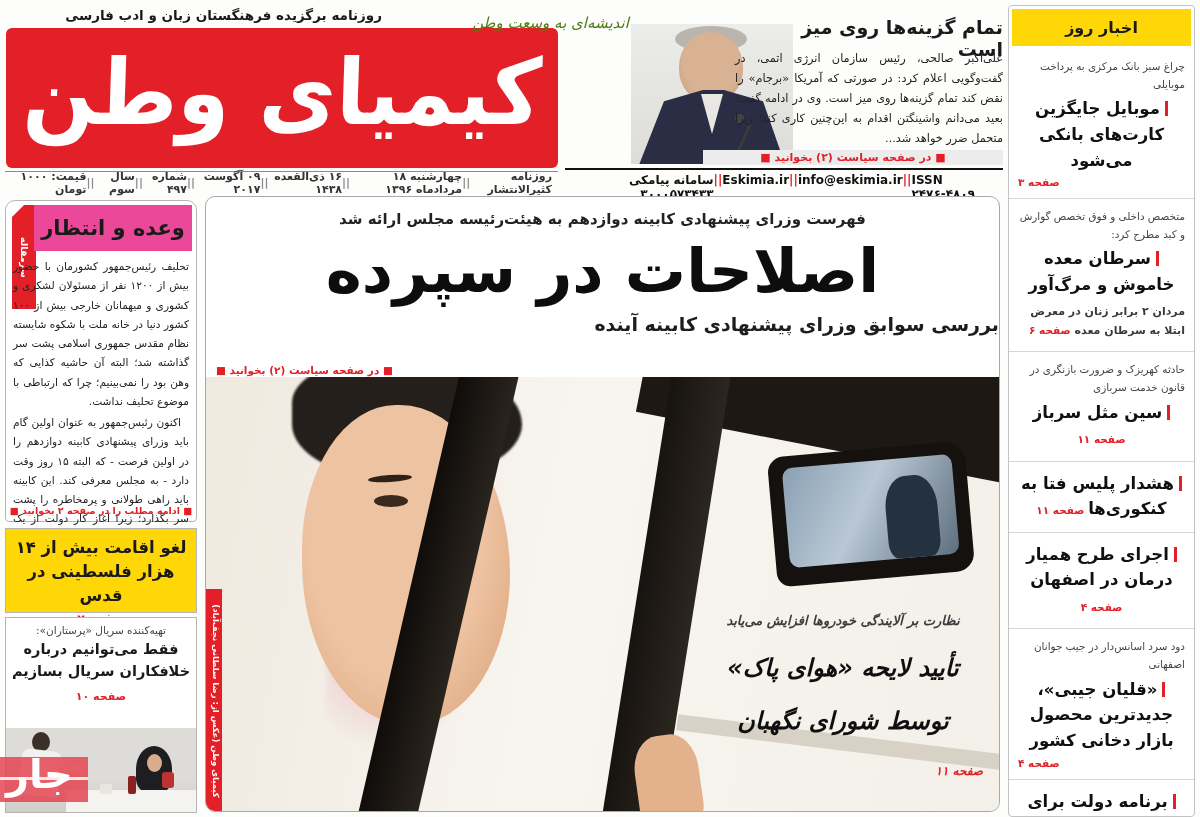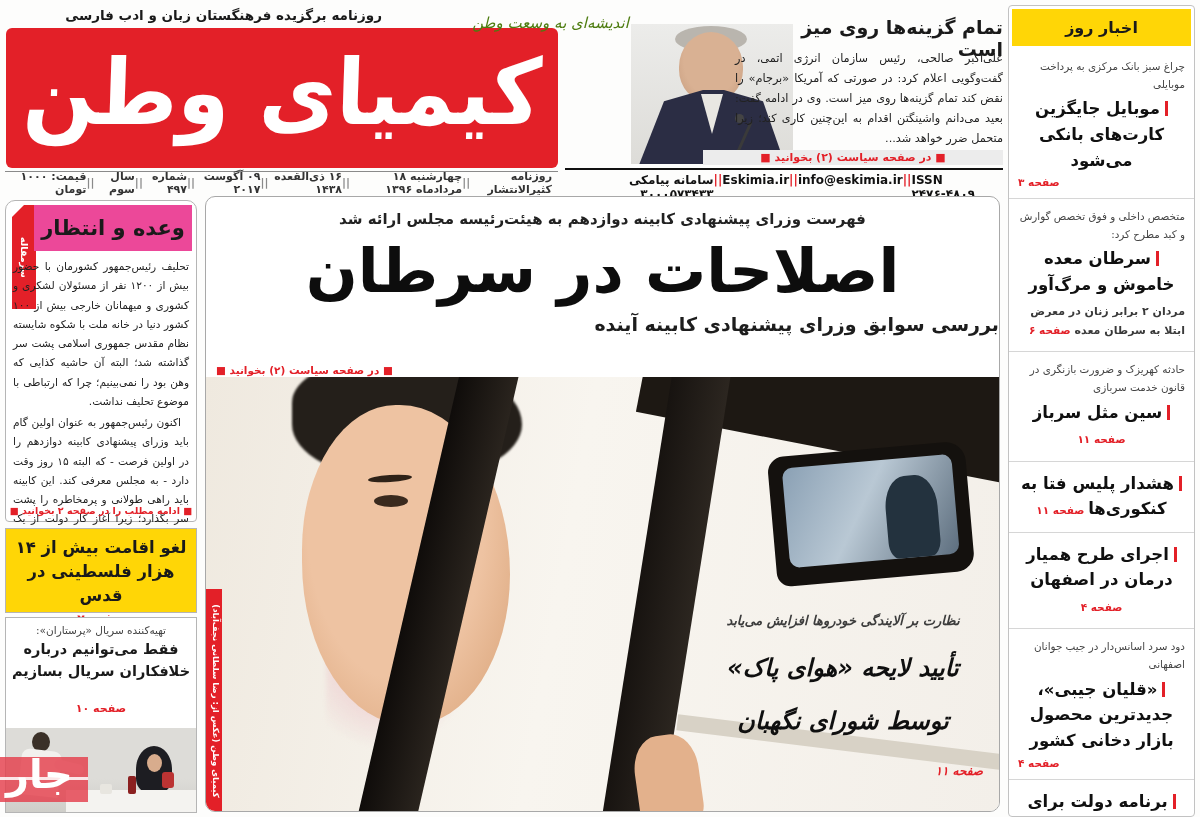--- a/index.html
+++ b/index.html
@@ -54,21 +54,21 @@
   .ed-body p + p { margin-top:2px; text-indent:8px; }
   .ed-more { position:absolute; bottom:5px; left:0; right:0; text-align:center; color:#e32028; font-size:9.5px; font-weight:bold; }
 
   .quds { left:5px; top:528px; width:192px; height:85px; background:#ffd606; text-align:center; padding-top:7px; }
   .quds-hl { font-size:16.5px; font-weight:bold; line-height:1.45; }
   .quds-page { margin-top:4px; color:#e32028; font-size:12px; font-weight:bold; }
 
   .serial { left:5px; top:617px; width:192px; height:196px; text-align:center; overflow:hidden; }
   .serial-kicker { margin-top:6px; font-size:10.5px; color:#444; }
   .serial-hl { margin-top:3px; font-size:14.5px; font-weight:bold; line-height:1.5; }
-  .serial-page { margin-top:19px; color:#e32028; font-size:11px; font-weight:bold; }
+  .serial-page { margin-top:7px; color:#e32028; font-size:11px; font-weight:bold; }
   .serial-scene { position:absolute; bottom:0; left:0; right:0; height:84px; background:linear-gradient(180deg,#dddcd8 60%,#cfcec9); overflow:hidden; }
   .man-head { position:absolute; left:26px; top:4px; width:18px; height:20px; background:#3a3028; border-radius:50%; }
   .man-body { position:absolute; left:14px; top:22px; width:40px; height:46px; background:#f2f1ee; border-radius:8px 8px 0 0; transform:rotate(6deg); }
   .man-arm { position:absolute; left:48px; top:34px; width:30px; height:10px; background:#eceae6; transform:rotate(14deg); border-radius:5px; }
   .woman-hijab { position:absolute; right:24px; top:18px; width:36px; height:46px; background:#1d1d22; border-radius:50% 50% 30% 30%; }
   .woman-face { position:absolute; right:34px; top:26px; width:15px; height:18px; background:#d8ac8d; border-radius:50%; }
   .woman-red { position:absolute; right:22px; top:44px; width:12px; height:16px; background:#b33; border-radius:3px; }
   .scene-table { position:absolute; right:0; left:60px; bottom:0; height:22px; background:#f4f3f0; }
   .bottle { position:absolute; right:60px; bottom:18px; width:8px; height:18px; background:#8b2020; border-radius:2px; }
   .cup { position:absolute; right:84px; bottom:18px; width:12px; height:10px; background:#e8e6e0; border-radius:2px; }
@@ -209,21 +209,21 @@
     </div>
   </div>
 
   <div class="watermark">
     <span>جار</span>
     <div class="wm-line"></div>
   </div>
 
   <div class="center-box">
     <div class="lead-kicker rtl">فهرست وزرای پیشنهادی کابینه دوازدهم به هیئت‌رئیسه مجلس ارائه شد</div>
-    <div class="lead-headline rtl">اصلاحات در سرطان</div>
+    <div class="lead-headline rtl">اصلاحات در سپرده</div>
     <div class="lead-subhead rtl">بررسی سوابق وزرای پیشنهادی کابینه آینده</div>
     <div class="lead-tag">■  در صفحه سیاست (۲) بخوانید  ■</div>
 
     <div class="main-photo">
       <div class="mp-blossom"></div>
       <div class="mp-hair"></div>
       <div class="mp-face"></div>
       <div class="mp-brow"></div>
       <div class="mp-brow2"></div>
       <div class="mp-eye"></div>

